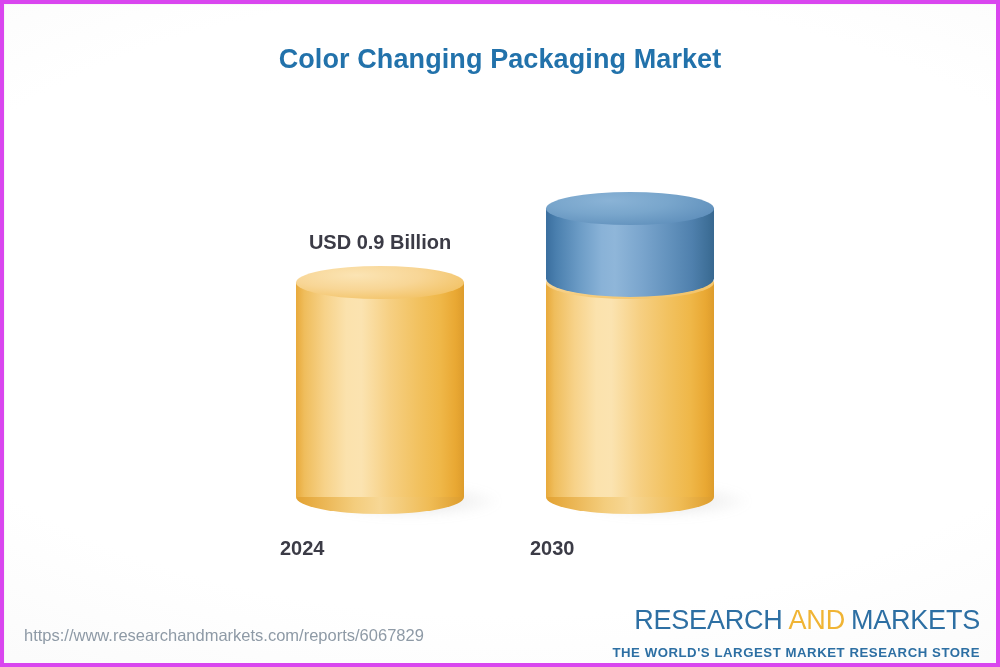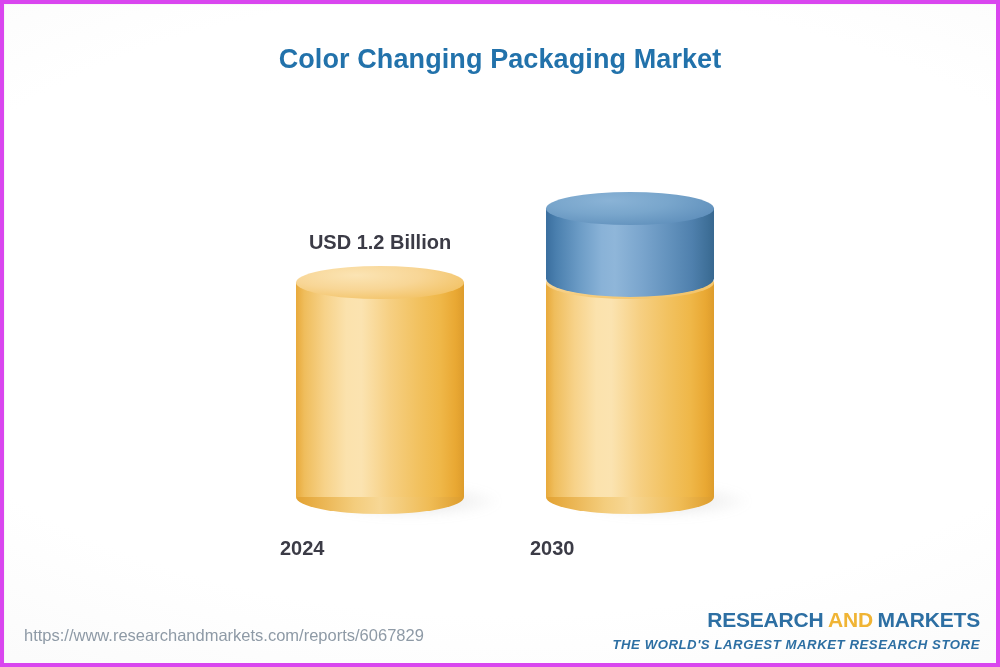--- a/index.html
+++ b/index.html
@@ -155,52 +155,51 @@
     color: #8e9aa6;
     white-space: nowrap;
   }
   .logo {
     position: absolute;
     right: 16px;
     top: 601px;
     text-align: right;
   }
   .logo-main {
-    font-size: 21px;
-    font-weight: bold;
+    font-size: 27px;
+    font-weight: normal;
     letter-spacing: -0.2px;
     line-height: 30px;
     white-space: nowrap;
     color: #2d6fa3;
   }
   .logo-main .and {
     color: #f0b434;
   }
   .logo-tag {
     font-size: 13.2px;
     font-weight: bold;
     letter-spacing: 0.55px;
     line-height: 16px;
     white-space: nowrap;
     color: #2d6fa3;
-    margin-top: 2px;
-    font-style: italic;
+    margin-top: 10px;
   }
 </style>
 </head>
 <body>
 
 <div id="infographic">
   <div id="plate"></div>
 
   <div class="title">Color Changing Packaging Market</div>
 
   <div id="chart">
 
-    <div class="value-label" style="left:276px; top:227px; width:200px;">USD 1.2 Billion</div>
+    <div class="value-label" style="left:276px; top:227px; width:200px;">USD 0.9 Billion</div>
 
     <div class="cyl" style="left:292px; top:262px; width:168px; height:258px;">
 
       <div class="cyl-shadow" style="left:24px; top:218px; width:180px; height:34px;"></div>
 
       <div class="seg" style="left:0px; top:0px; width:168px; height:248px;">
         <div class="seg-bottom-cap capbot-yellow" style="top:214px; height:34px;"></div>
         <div class="seg-body wall-yellow" style="top:16px; height:215px;"></div>
         <div class="seg-top-cap cap-yellow" style="top:0px; height:33px;"></div>
       </div>

